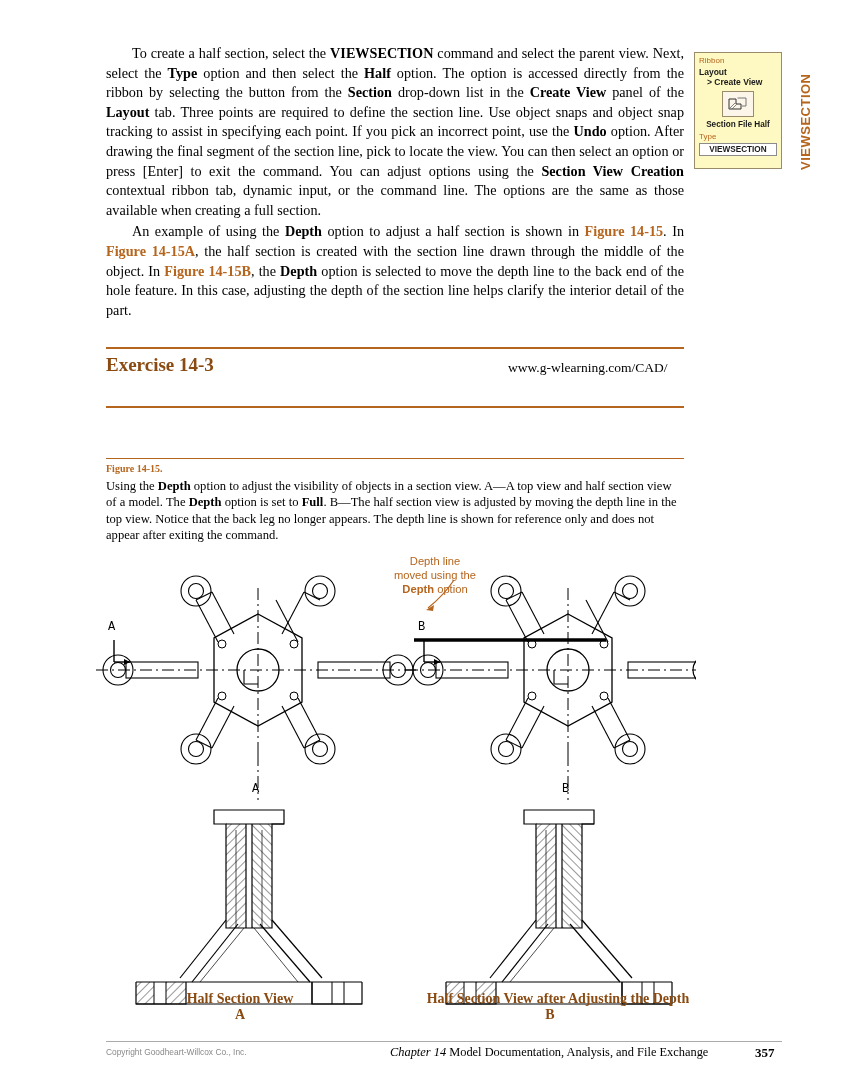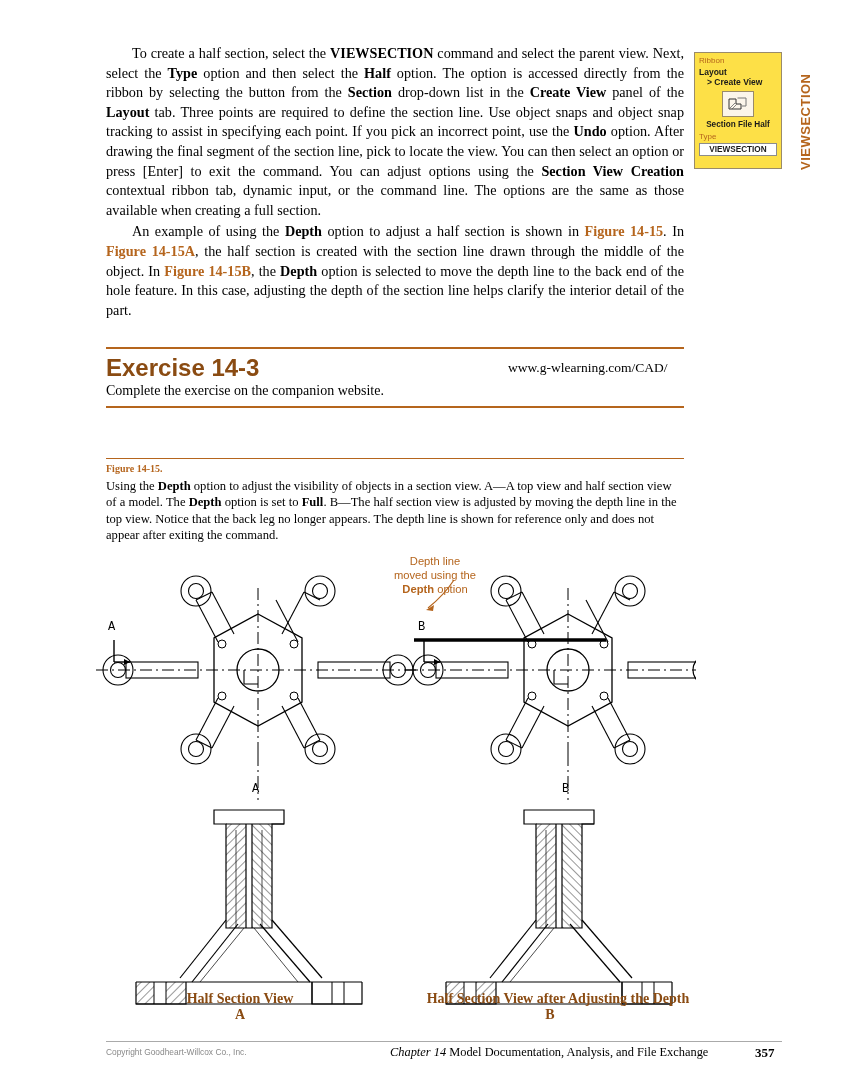--- a/index.html
+++ b/index.html
@@ -39,21 +39,21 @@
   .figref { color: #b5651d; font-weight: bold; }
 
   
   .ribbon-box {
     position: absolute;
     left: 694px;
     top: 52px;
     width: 88px;
     height: 117px;
     border: 1px solid #9a8b6a;
-    background: #fde047;
+    background: #fef9c3;
     font-family: "Liberation Sans", sans-serif;
     font-size: 8px;
     color: #3a3024;
     box-sizing: border-box;
     padding: 3px 4px 0 4px;
   }
   .ribbon-label {
     color: #b5651d;
     font-size: 8px;
     margin-bottom: 2px;
@@ -119,23 +119,23 @@
     border-top: 2px solid #b5651d;
   }
   .exercise-rule-bottom {
     position: absolute;
     left: 106px; top: 406px; width: 578px;
     border-top: 2px solid #b5651d;
   }
   .exercise-title {
     position: absolute;
     left: 106px; top: 354px;
-    font-family: Liberation Sans, sans-serif;
-    font-weight: bold;
-    font-size: 24px;
+    font-family: Liberation Serif, serif;
+    font-weight: bold;
+    font-size: 19px;
     color: #8a4b12;
   }
   .exercise-url {
     position: absolute;
     left: 508px; top: 360px;
     font-size: 13.5px;
     color: #000;
   }
   .exercise-sub {
     position: absolute;
@@ -253,21 +253,20 @@
     <div class="rb-type">Type</div>
     <div class="rb-cmd">VIEWSECTION</div>
   </div>
   <div class="vert-tag">
     <span>VIEWSECTION</span>
   </div>
 
   <div class="exercise-rule-top"></div>
   <div class="exercise-title">Exercise 14-3</div>
   <div class="exercise-url">www.g-wlearning.com/CAD/</div>
-  <div class="exercise-sub">Complete the exercise on the companion website.</div>
   <div class="exercise-rule-bottom"></div>
 
   <div class="fig-rule"></div>
   <div class="fig-num">Figure 14-15.</div>
   <div class="fig-caption" id="figcap">Using the <span class="b">Depth</span> option to adjust the visibility of objects in a section view. A—A top view and half section view of a model. The <span class="b">Depth</span> option is set to <span class="b">Full</span>. B—The half section view is adjusted by moving the depth line in the top view. Notice that the back leg no longer appears. The depth line is shown for reference only and does not appear after exiting the command.</div>
 
   <div class="callout">
     <span>Depth line</span><br>
     <span>moved using the</span><br>
     <b>Depth</b><span> option</span>

